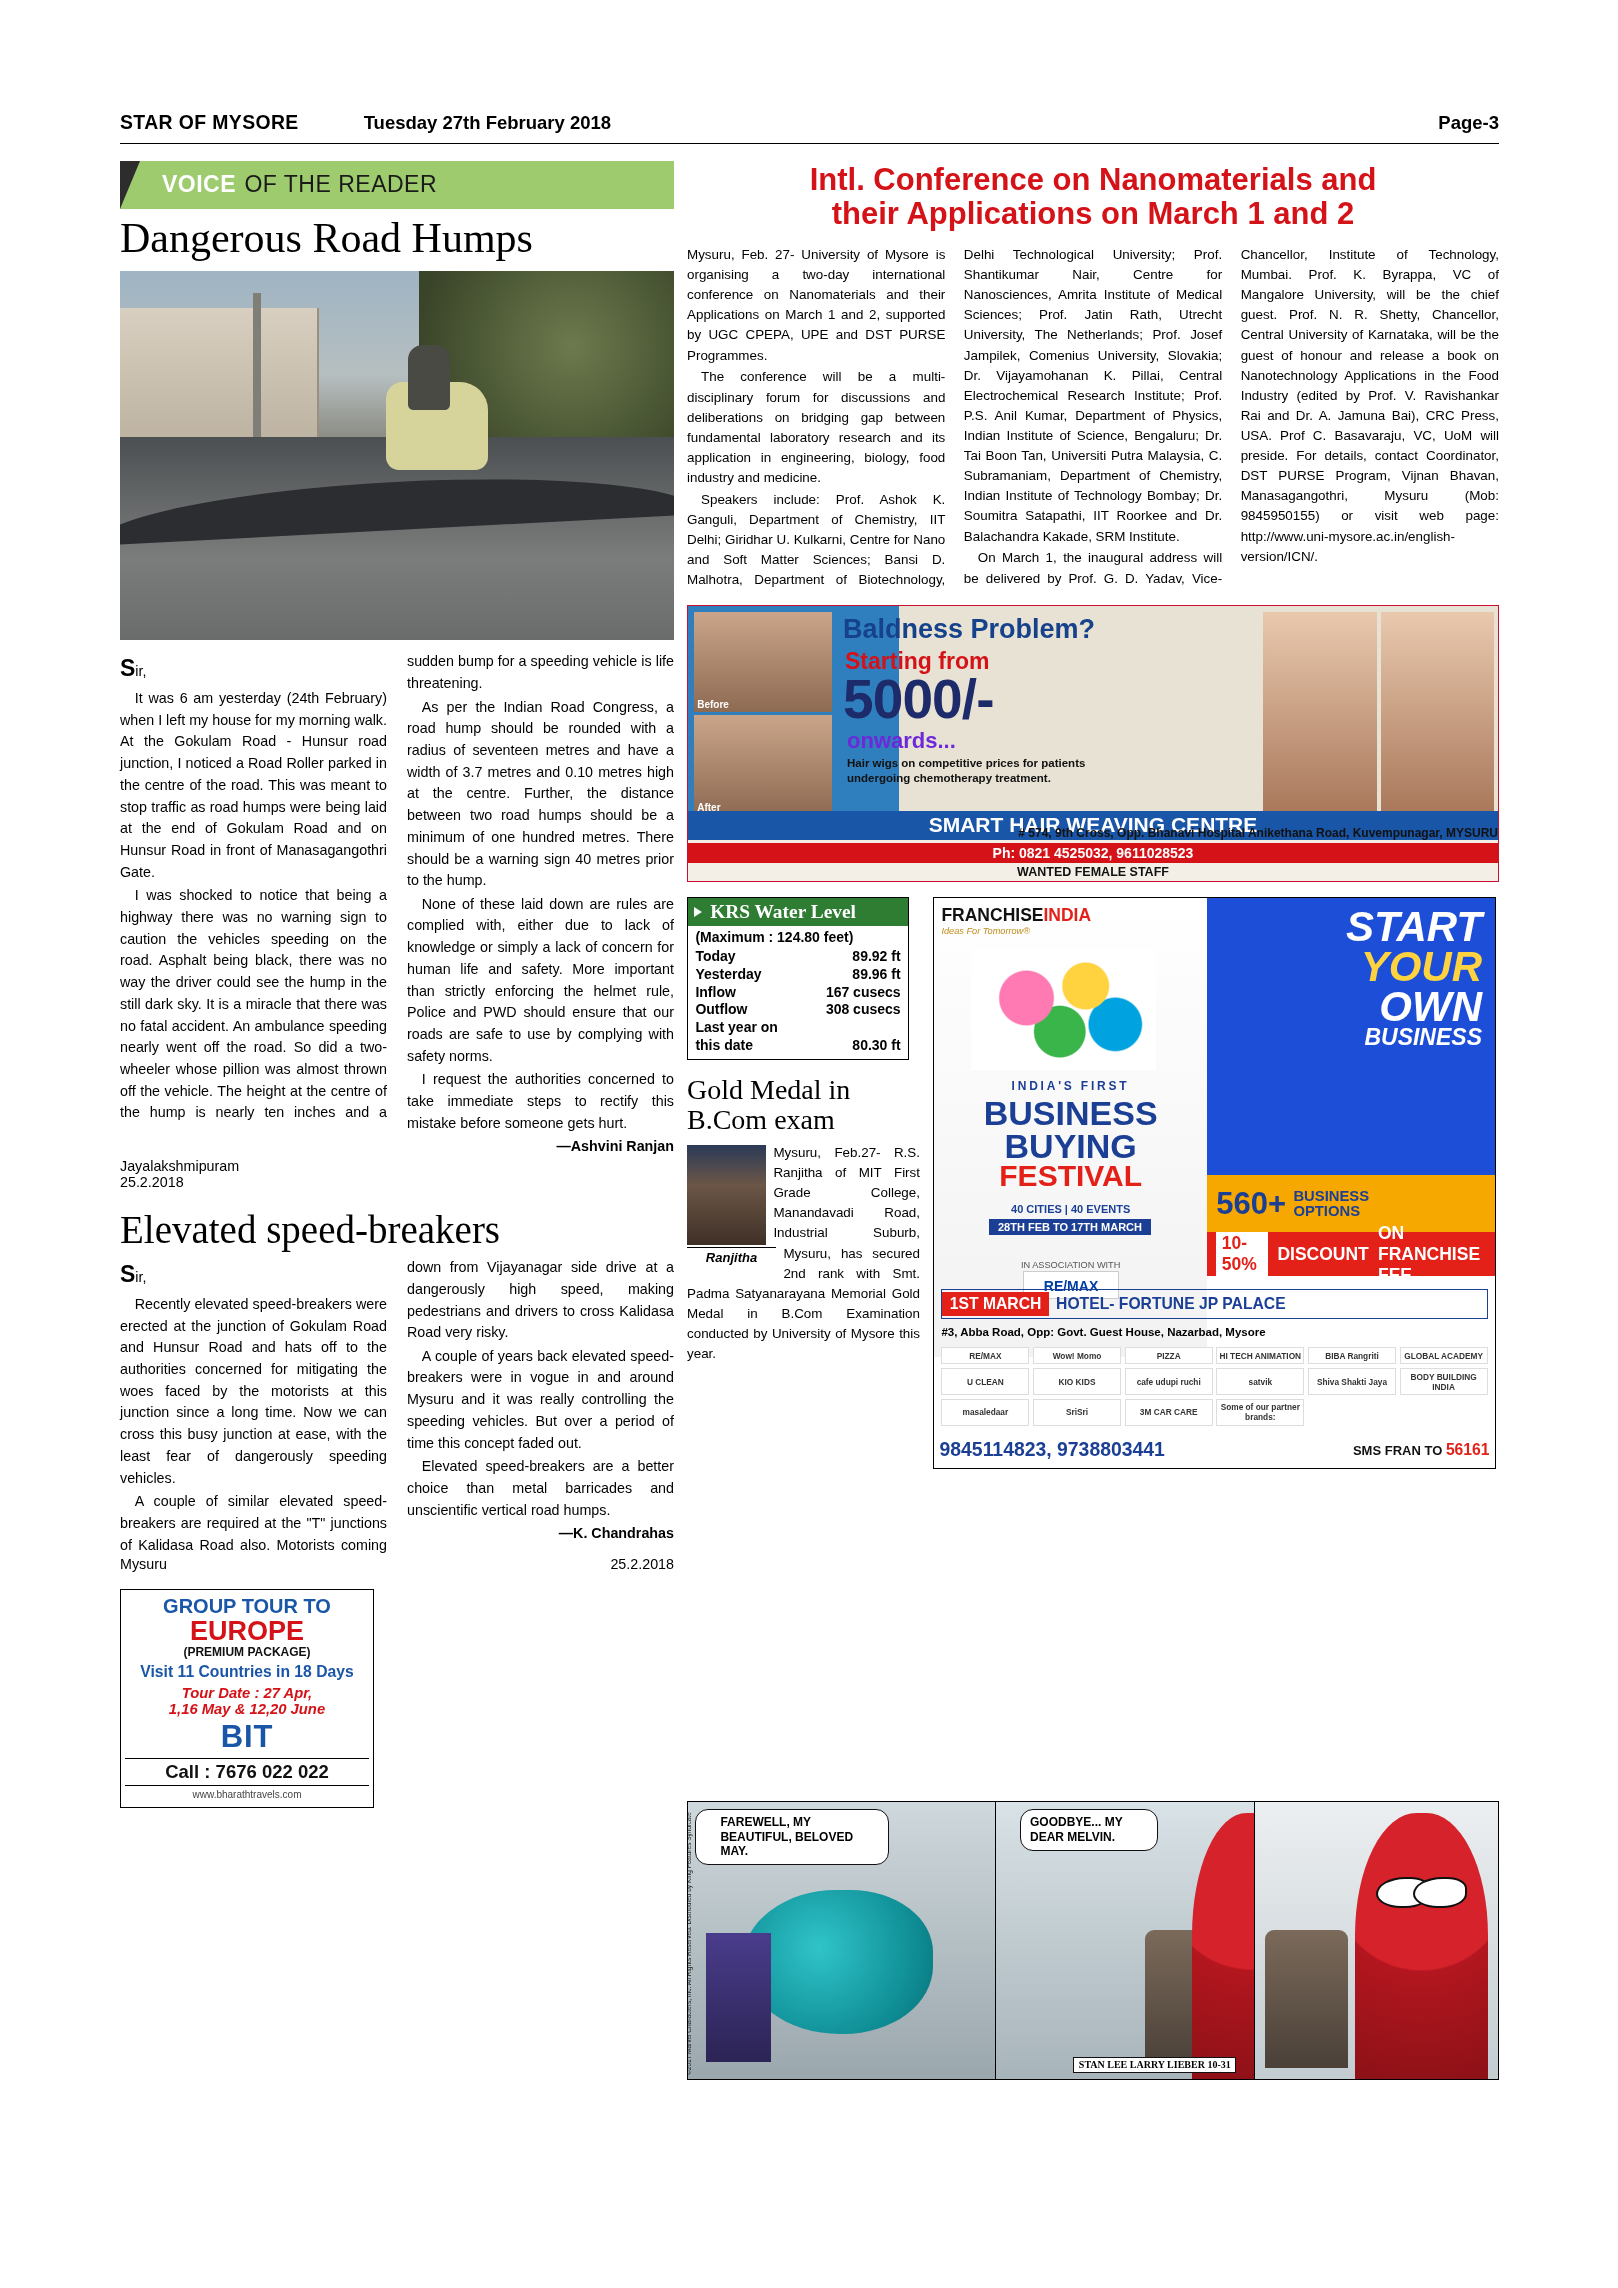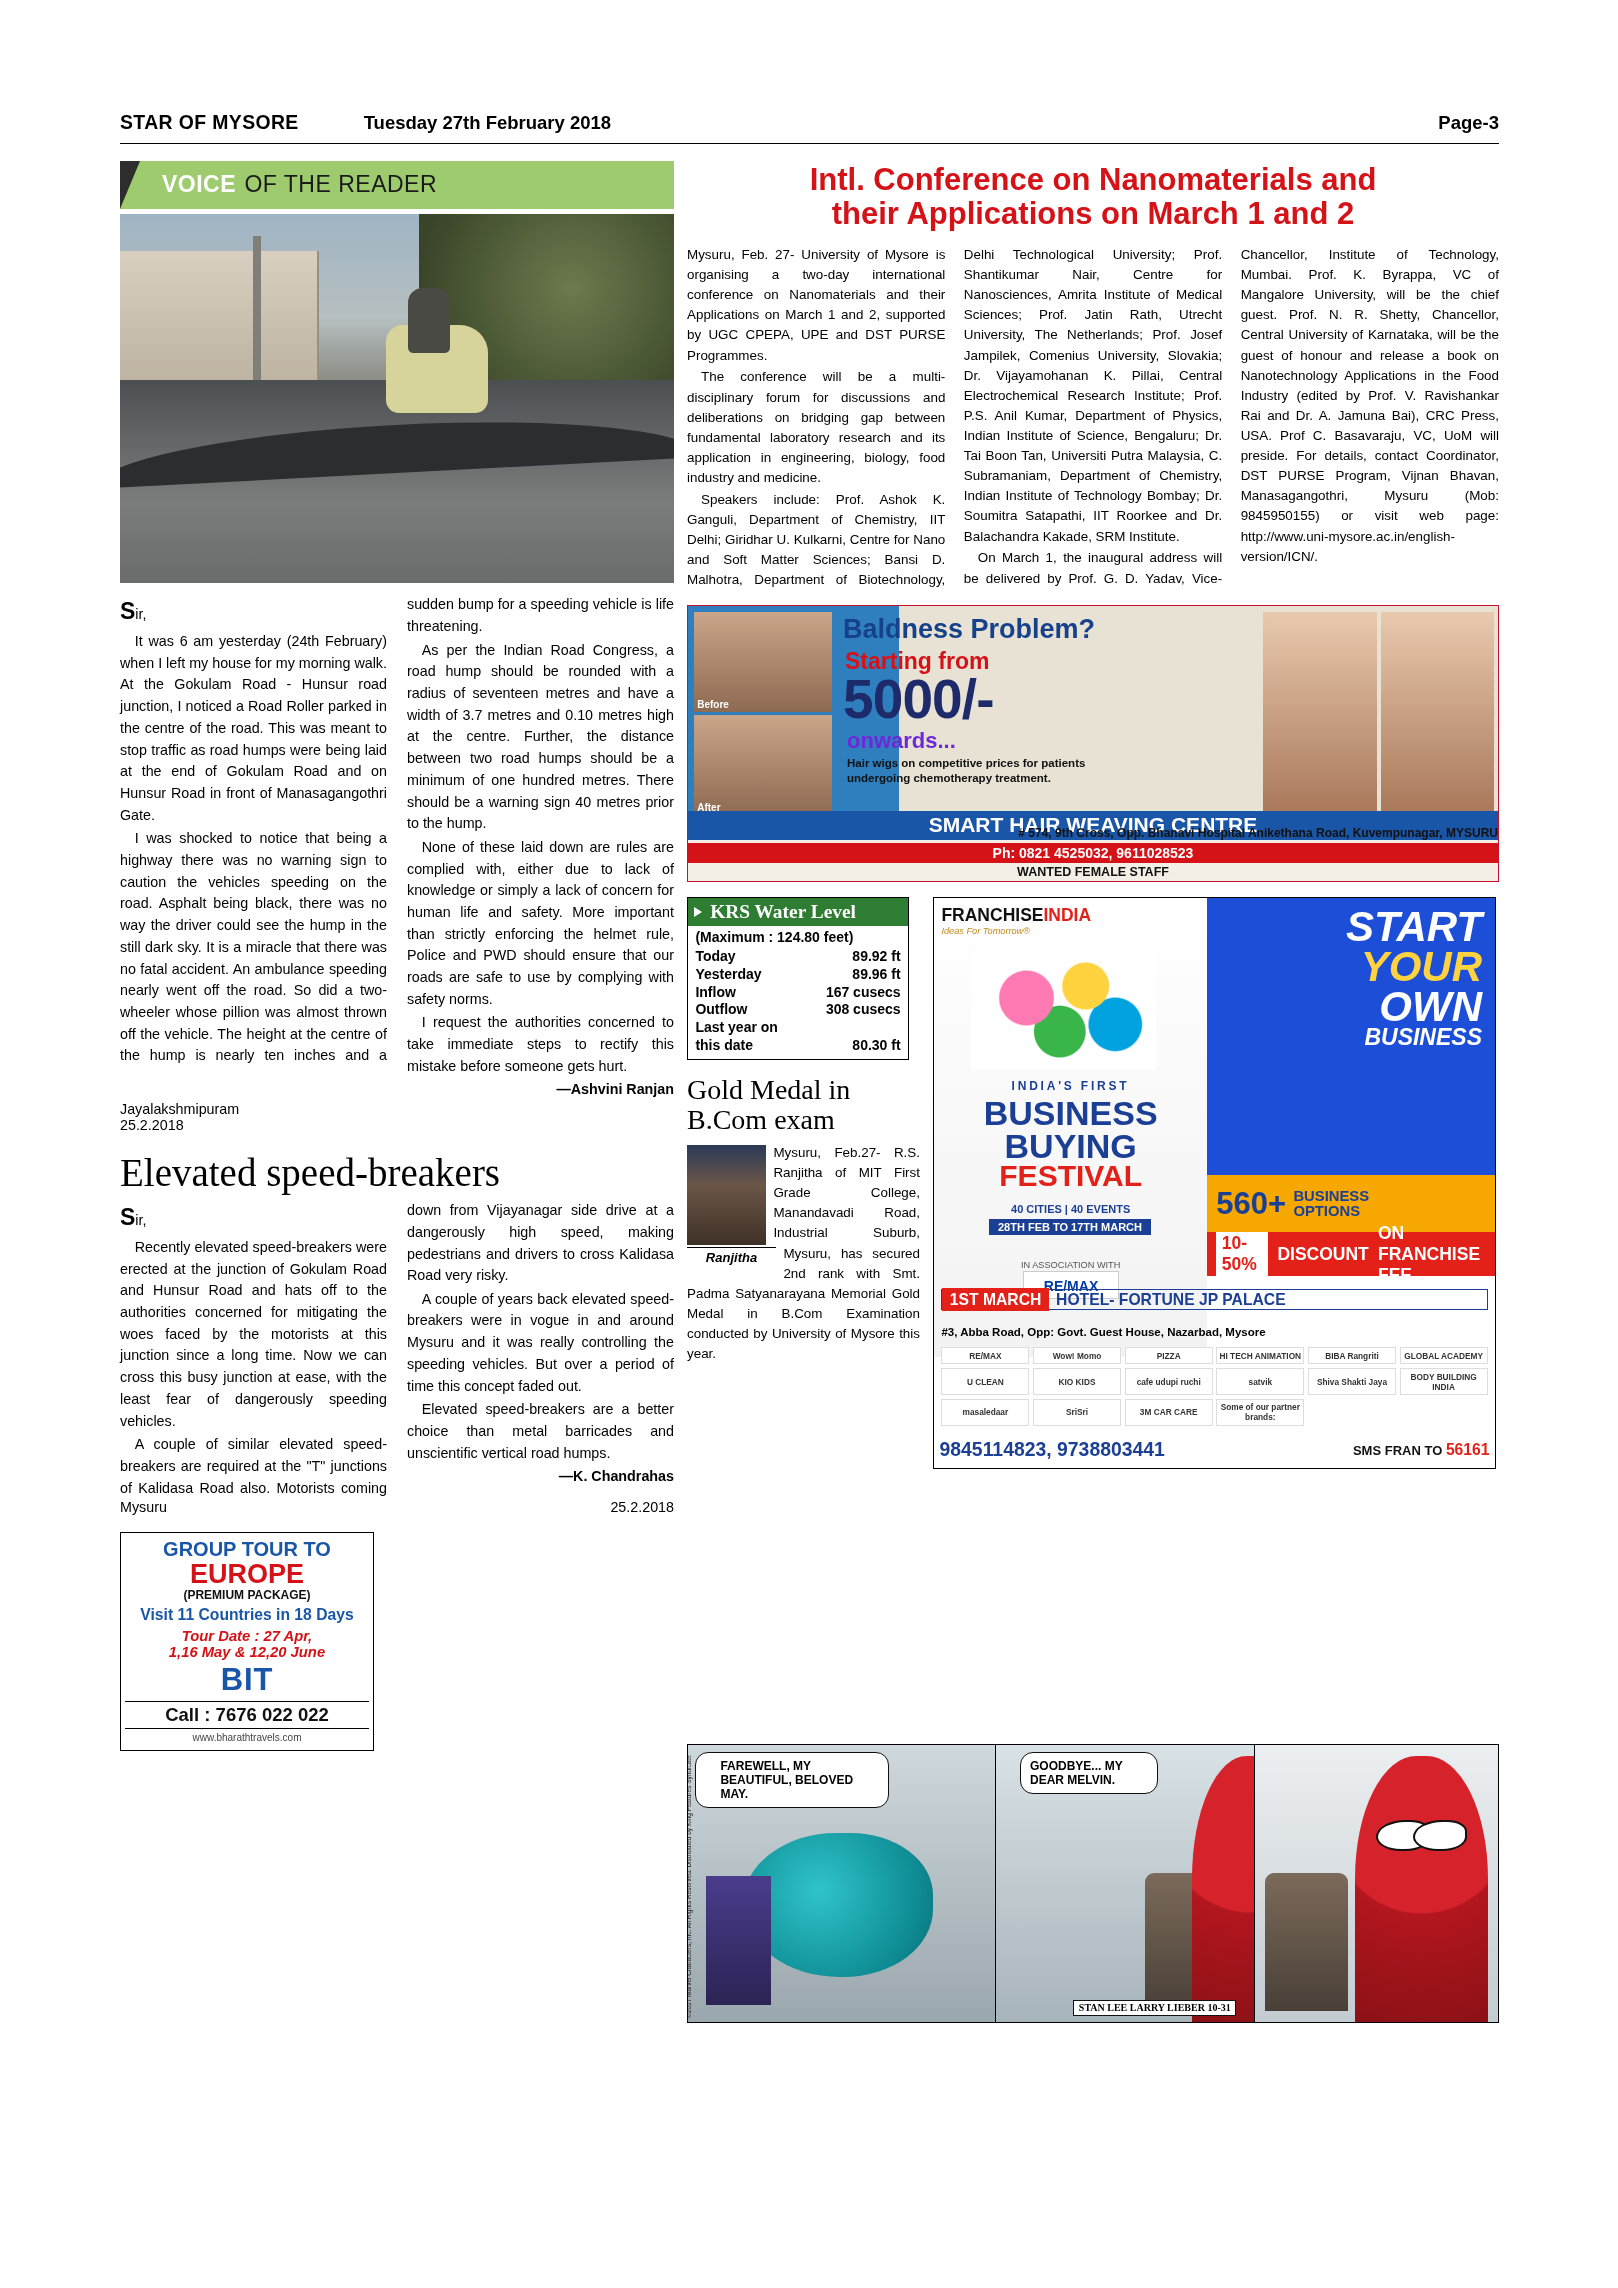--- a/index.html
+++ b/index.html
@@ -389,21 +389,21 @@
   .fr-850 { font-size: 31px; color: #1b3f94; }
   .fr-opt-txt { font-size: 14.8px; margin-left: 7.4px; line-height: 1; }
   .fr-disc {
     position: absolute; right: 0; left: 273px; top: 334px; height: 44px;
     background: #e32119; color: #fff;
     display: flex; align-items: center; padding-left: 9.2px;
     font-weight: bold; font-size: 17.5px;
   }
   .fr-disc .pct { background: #fff; color: #e32119; padding: 0.9px 5.5px; margin-right: 9.2px; }
   .fr-march {
-    position: absolute; left: 7.4px; right: 7.4px; top: 391px; height: 21px;
+    position: absolute; left: 7.4px; right: 7.4px; top: 391px; height: 30px;
     border: 1.8px solid #1b3f94;
     display: flex; align-items: center;
     font-weight: bold; font-size: 15.7px; color: #1b3f94;
   }
   .fr-march .m1 { background: #e32119; color: #fff; padding: 2.8px 7.4px; margin-right: 7.4px; }
   .fr-venue {
     position: absolute; left: 7.4px; top: 428px; font-size: 11.5px; font-weight: bold;
   }
   .fr-logos {
     position: absolute; left: 7.4px; right: 7.4px; top: 449px; height: 79px;
@@ -541,20 +541,21 @@
 
   <div class="content">
 
     <div class="left-col">
 
       <div class="voice-bar">
         <span class="v1">VOICE</span>
         <span class="v2">OF THE READER</span>
       </div>
 
+      <h1 class="serif-head">Dangerous Road Humps</h1>
 
       <div class="photo">
         <div class="tree"></div>
         <div class="wall"></div>
         <div class="pole"></div>
         <div class="road"></div>
         <div class="hump"></div>
         <div class="scooter"></div>
         <div class="rider"></div>
       </div>

